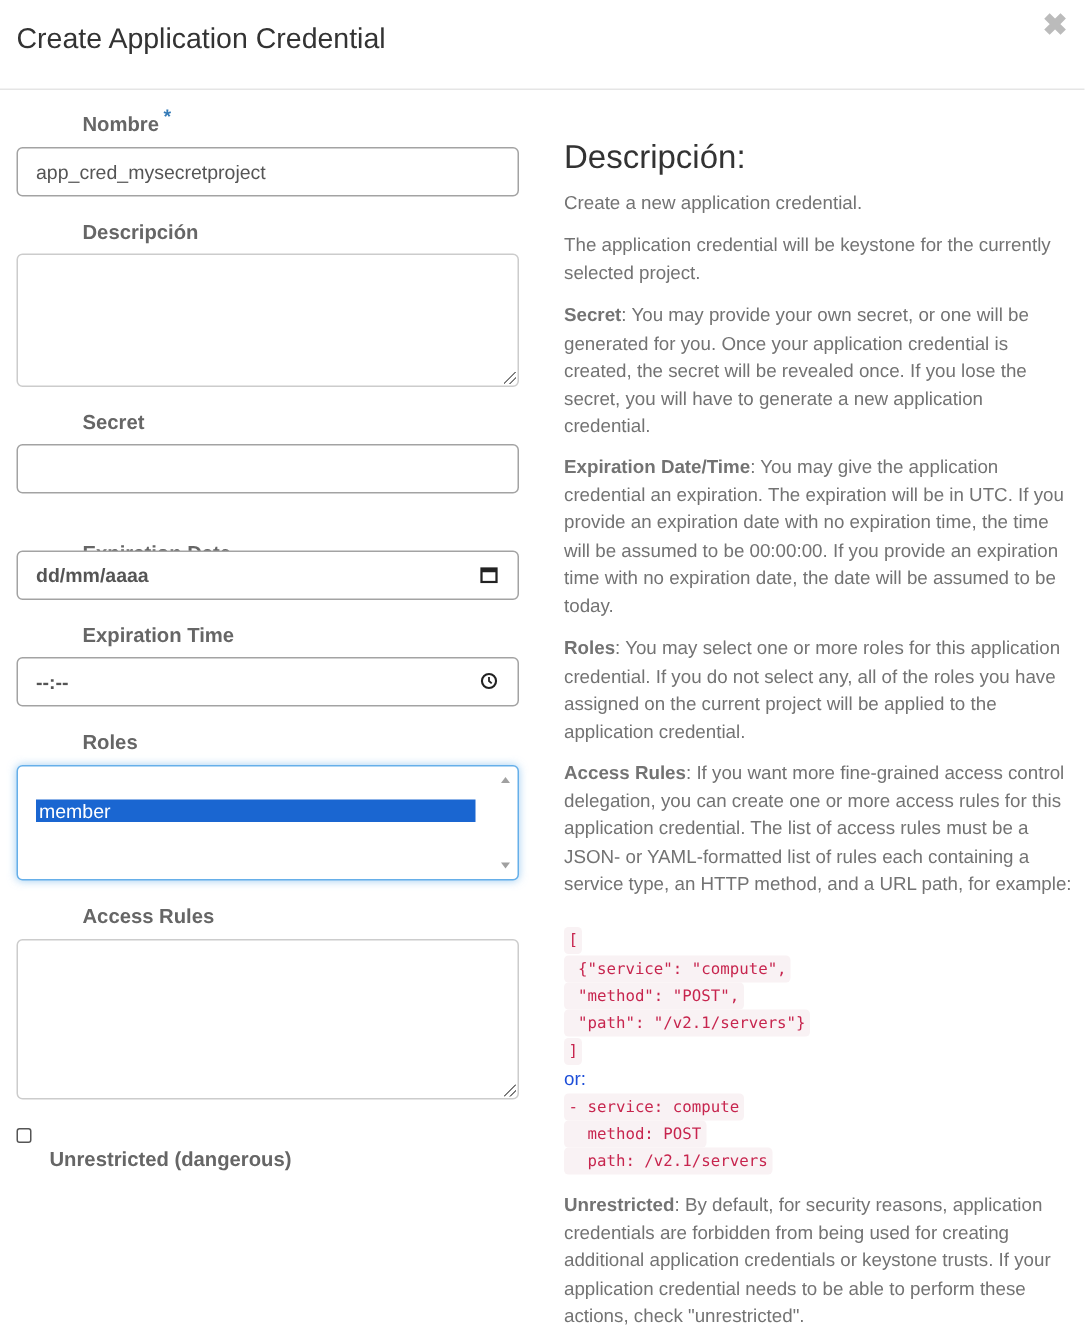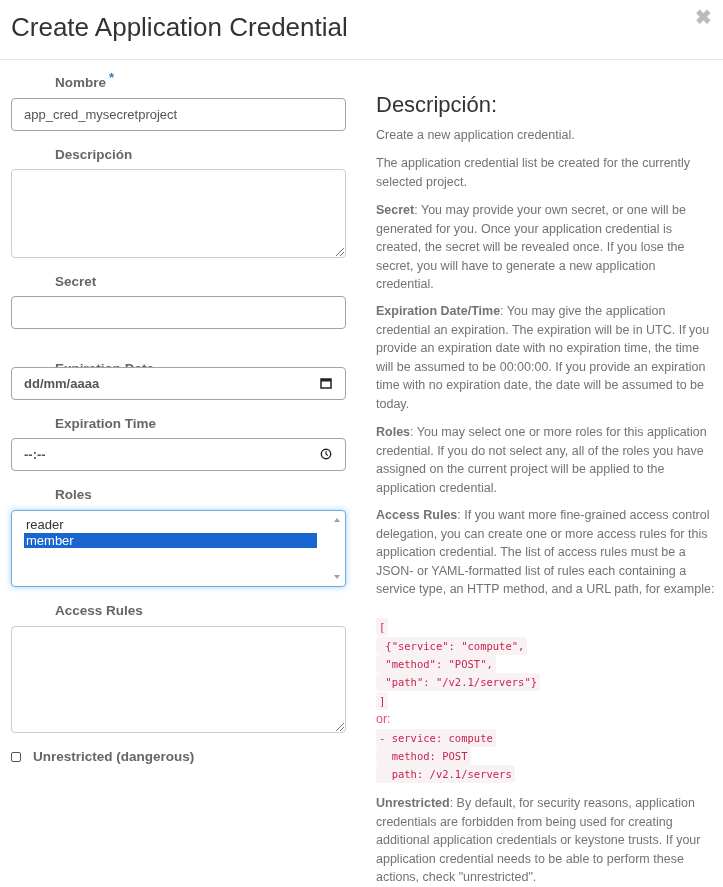--- a/index.html
+++ b/index.html
@@ -6,21 +6,21 @@
     html, body { margin: 0; padding: 0; background: #fff; }
     body {
       width: 723px; height: 887px; overflow: hidden; position: relative;
       font-family: "Liberation Sans", sans-serif; color: #333;
     }
     .modal-header {
       height: 60px; border-bottom: 1px solid #e5e5e5; position: relative;
     }
     .modal-title {
       position: absolute; left: 11px; top: 12px; margin: 0;
-      font-size: 26px; font-weight: normal; color: #333; line-height: 30px;
+      font-size: 19px; font-weight: normal; color: #333; line-height: 30px;
     }
     .close-btn {
       position: absolute; right: 12px; top: 7px; width: 16px; height: 20px;
       color: #bbb; font-size: 20px; font-weight: bold; line-height: 20px; cursor: pointer;
       text-align: center;
     }
     .left-col { position: absolute; left: 11px; top: 60px; width: 335px; }
     .right-col { position: absolute; left: 376px; top: 60px; width: 340px; }
     .field-label {
       position: absolute; left: 0; font-size: 13.5px; font-weight: bold; color: #666;
@@ -57,39 +57,39 @@
     .sb-arrow {
       position: absolute; right: 5px; width: 0; height: 0;
       border-left: 3px solid transparent; border-right: 3px solid transparent;
     }
     .checkbox-row { position: absolute; left: 0; top: 688px; height: 18px; }
     .checkbox {
       position: absolute; left: 0; top: 4px; width: 10px; height: 10px;
       border: 1px solid #555; border-radius: 2px; background: #fff;
     }
     .checkbox-label {
-      position: absolute; left: 22px; top: 0; white-space: nowrap;
+      position: absolute; left: 22px; top: 16px; white-space: nowrap;
       font-size: 13.5px; font-weight: bold; color: #666; line-height: 18px;
     }
     .help-title {
       position: absolute; left: 0; top: 31px; margin: 0;
       font-size: 22px; font-weight: normal; color: #333; line-height: 28px;
     }
     .help-p {
       position: absolute; left: 0; width: 340px; margin: 0;
       font-size: 12.5px; line-height: 18.5px; color: #737373;
     }
     .help-p b { font-weight: bold; }
     .code-line {
       position: absolute; left: 0; height: 18px;
       font-family: "DejaVu Sans Mono", monospace; font-size: 10.5px;
       color: #c7254e; background: #f9f2f4; line-height: 18px; padding: 0 3px;
       white-space: pre; border-radius: 3px;
     }
-    .or-text { position: absolute; left: 0; font-size: 12.5px; line-height: 18px; color: #ec4899; }
+    .or-text { position: absolute; left: 0; font-size: 12.5px; line-height: 18px; color: #1d4ed8; }
   </style>
 </head>
 <body>
 
 <div class="modal-header">
   <h4 class="modal-title">Create Application Credential</h4>
   <div class="close-btn">✖</div>
 </div>
 
 <div class="left-col">
@@ -122,42 +122,41 @@
   <div class="input" style="top:378px">
     <span class="placeholder">--:--</span>
     <svg class="input-icon" viewBox="0 0 12 12">
       <circle cx="6" cy="6" r="4.7" fill="none" stroke="#222" stroke-width="1.4"></circle>
       <path d="M6 3.3 V6 L7.8 7.6" fill="none" stroke="#222" stroke-width="1.2"></path>
     </svg>
   </div>
 
   <div class="field-label" style="top:426px">Roles</div>
   <div class="listbox" style="top:450px">
-    <div class="opt" style="top:6px">reader</div>
     <div class="opt sel" style="top:22px">member</div>
     <div class="sb-arrow" style="top:7px;border-bottom:4px solid #a0a0a0"></div>
     <div class="sb-arrow" style="bottom:7px;border-top:4px solid #a0a0a0"></div>
   </div>
 
   <div class="field-label" style="top:542px">Access Rules</div>
   <div class="textarea" style="top:566px;height:107px">
     <div class="resize-grip"></div>
   </div>
 
   <div class="checkbox-row">
     <div class="checkbox"></div>
     <span class="checkbox-label">Unrestricted (dangerous)</span>
   </div>
 </div>
 
 <div class="right-col">
   <h3 class="help-title">Descripción:</h3>
 
   <p class="help-p" style="top:66px">Create a new application credential.</p>
-  <p class="help-p" style="top:94px">The application credential list be created for the currently selected project.</p>
+  <p class="help-p" style="top:94px">The application credential will be keystone for the currently selected project.</p>
 
   <p class="help-p" style="top:141px"><b>Secret</b><span>: You may provide your own secret, or one will be generated for you. Once your application credential is created, the secret will be revealed once. If you lose the secret, you will have to generate a new application credential.</span></p>
 
   <p class="help-p" style="top:242px"><b>Expiration Date/Time</b><span>: You may give the application credential an expiration. The expiration will be in UTC. If you provide an expiration date with no expiration time, the time will be assumed to be 00:00:00. If you provide an expiration time with no expiration date, the date will be assumed to be today.</span></p>
 
   <p class="help-p" style="top:363px"><b>Roles</b><span>: You may select one or more roles for this application credential. If you do not select any, all of the roles you have assigned on the current project will be applied to the application credential.</span></p>
 
   <p class="help-p" style="top:446px"><b>Access Rules</b><span>: If you want more fine-grained access control delegation, you can create one or more access rules for this application credential. The list of access rules must be a JSON- or YAML-formatted list of rules each containing a service type, an HTTP method, and a URL path, for example:</span></p>
 
   <div>

